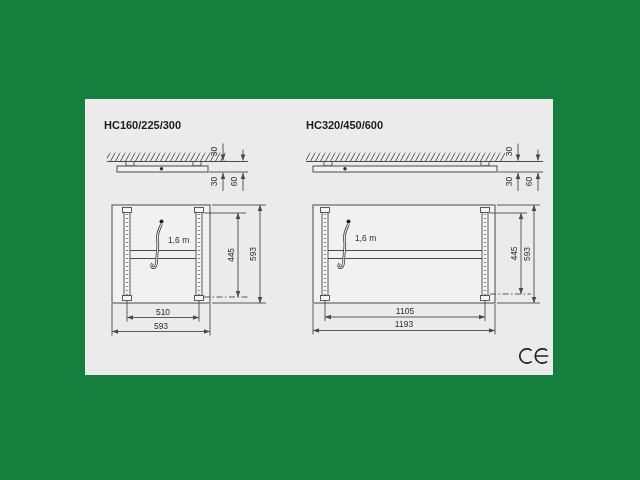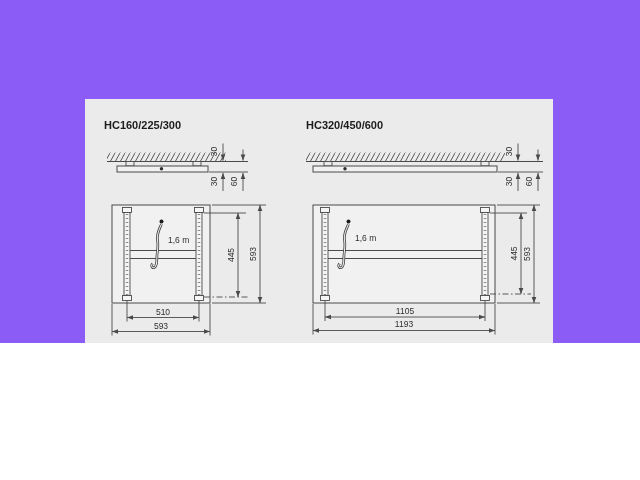--- a/index.html
+++ b/index.html
@@ -1,16 +1,16 @@
 <!DOCTYPE html>
 <html><head>
 <meta charset="utf-8">
 <style>
   html,body{margin:0;padding:0;background:#ffffff;}
-  .sheet{position:relative;width:640px;height:343px;background:#8b5cf6;overflow:hidden;
+  .sheet{position:relative;width:640px;height:480px;background:#15803d;overflow:hidden;
          font-family:"Liberation Sans",sans-serif;}
   svg{position:absolute;left:0;top:0;}
   text{fill:#2b2b2b;font-family:"Liberation Sans",sans-serif;}
   .title{font-size:11px;font-weight:bold;fill:#1c1c1c;}
   .dimtxt{font-size:8.5px;fill:#2f2f2f;}
   .ln{stroke:#4a4a4a;stroke-width:1;fill:none;}
   .thin{stroke:#4a4a4a;stroke-width:0.9;fill:none;}
   .dim{stroke:#4a4a4a;stroke-width:0.9;fill:none;}
   .dashdot{stroke:#4a4a4a;stroke-width:0.9;fill:none;stroke-dasharray:6 2.5 1.5 2.5;}
   .railtick{stroke:#8a8a8a;stroke-width:2.6;stroke-dasharray:1 3;fill:none;}

